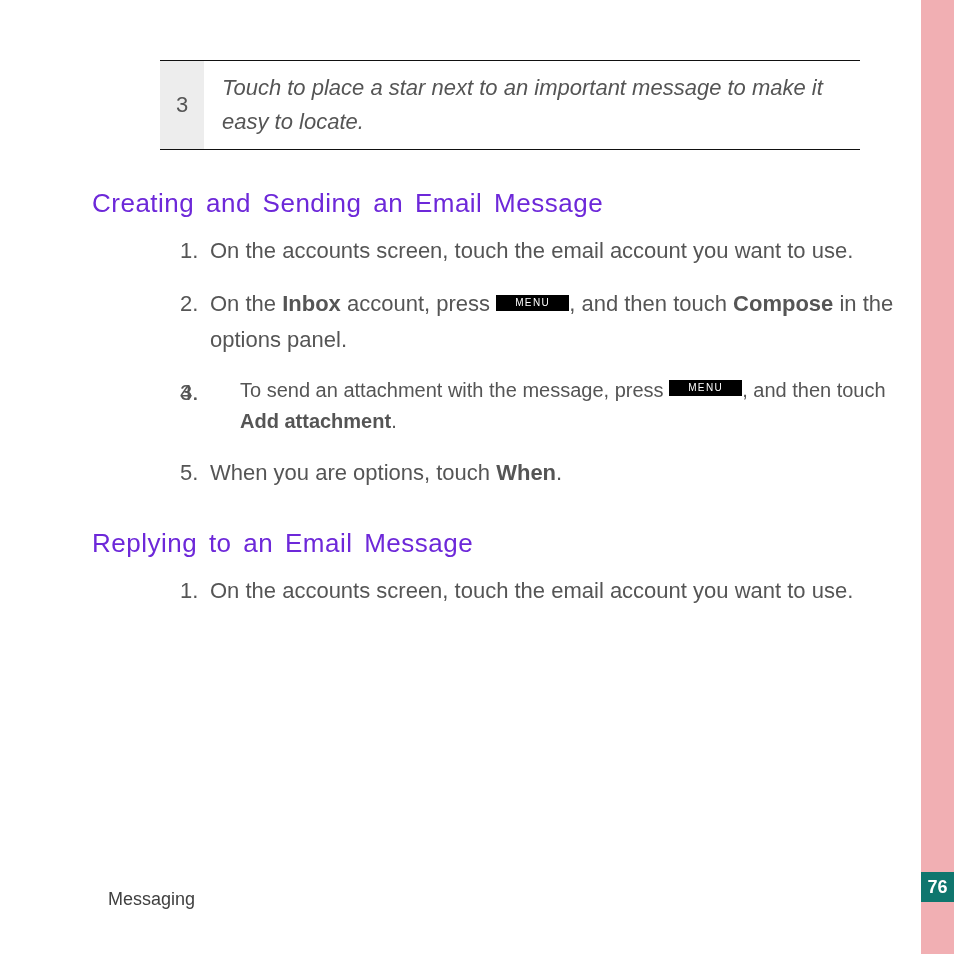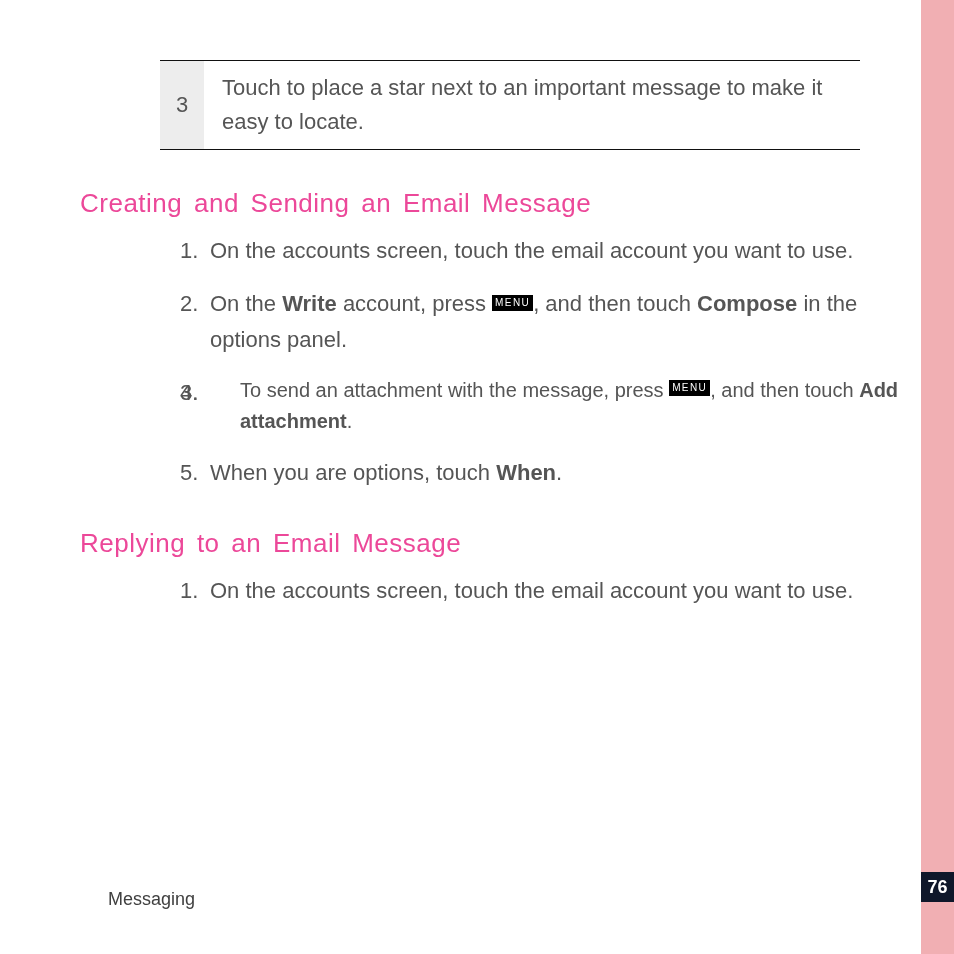--- a/index.html
+++ b/index.html
@@ -20,21 +20,21 @@
     width: 33px;
     height: 954px;
     background: #f1afb3;
   }
   .page-number-flag {
     position: absolute;
     right: 0;
     bottom: 52px;
     width: 33px;
     height: 30px;
-    background: #0f172a;
+    background: #0f766e;
     color: #ffffff;
     font-size: 18px;
     font-weight: bold;
     display: flex;
     align-items: center;
     justify-content: center;
   }
   .content {
     position: absolute;
     left: 80px;
@@ -63,28 +63,29 @@
     display: flex;
     align-items: center;
     justify-content: center;
   }
   .tbl-txt {
     flex: 1;
     padding: 10px 0 10px 18px;
     font-size: 22px;
     line-height: 1.55;
     color: #555;
+    font-style: italic;
   }
   h2.section {
     font-weight: normal;
-    color: #ec4899;
+    color: #6d28d9;
     font-size: 26px;
     letter-spacing: 0.5px;
     word-spacing: 4px;
-    margin: 38px 0 14px 0;
+    margin: 38px 0 14px 12px;
   }
   ol.steps {
     margin: 0 0 0 100px;
     padding: 0;
     list-style: none;
     width: 720px;
     font-size: 22px;
     color: #555;
     line-height: 1.6;
   }
@@ -104,21 +105,21 @@
     line-height: 1.55;
   }
   .b { font-weight: bold; }
   .menu-btn {
     display: inline-block;
     vertical-align: middle;
     background: #000;
     color: #fff;
     font-size: 10px;
     letter-spacing: 1.4px;
-    padding: 3px 3px;
+    padding: 3px 19px;
     line-height: 1;
     position: relative;
     top: -3px;
   }
   .back-btn {
     display: inline-flex;
     align-items: center;
     justify-content: center;
     vertical-align: middle;
     width: 30px;
@@ -157,21 +158,21 @@
 
   <ol class="steps">
     <li>
       <span class="num">1.</span>
       <span>On the accounts screen, touch the email account you want to use.</span>
     </li>
 
     <li>
       <span class="num">2.</span>
       <span>
-        <span>On the </span><span class="b">Write</span><span> account, press </span><span class="menu-btn">MENU</span><span>, and then touch </span><span class="b">Compose</span><span> in the options panel.</span>
+        <span>On the </span><span class="b">Inbox</span><span> account, press </span><span class="menu-btn">MENU</span><span>, and then touch </span><span class="b">Compose</span><span> in the options panel.</span>
       </span>
     </li>
 
     <li>
       <span class="num">3.</span>
     </li>
 
     <li>
       <span class="num">4.</span>
       <div class="note">

